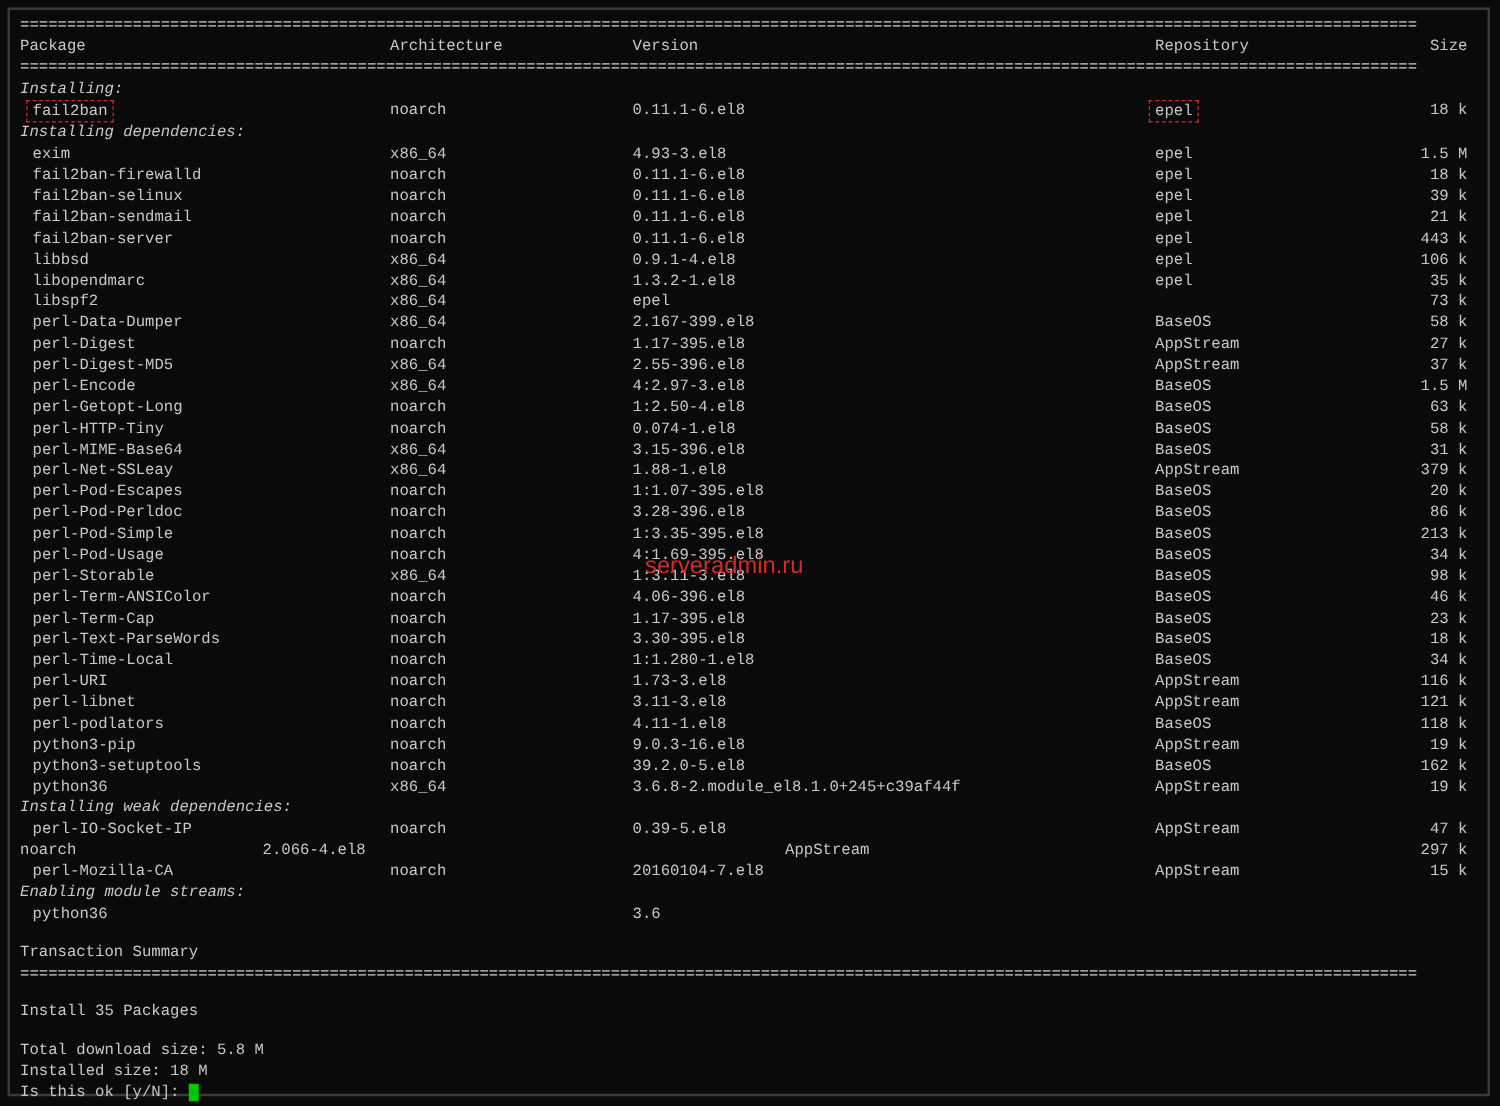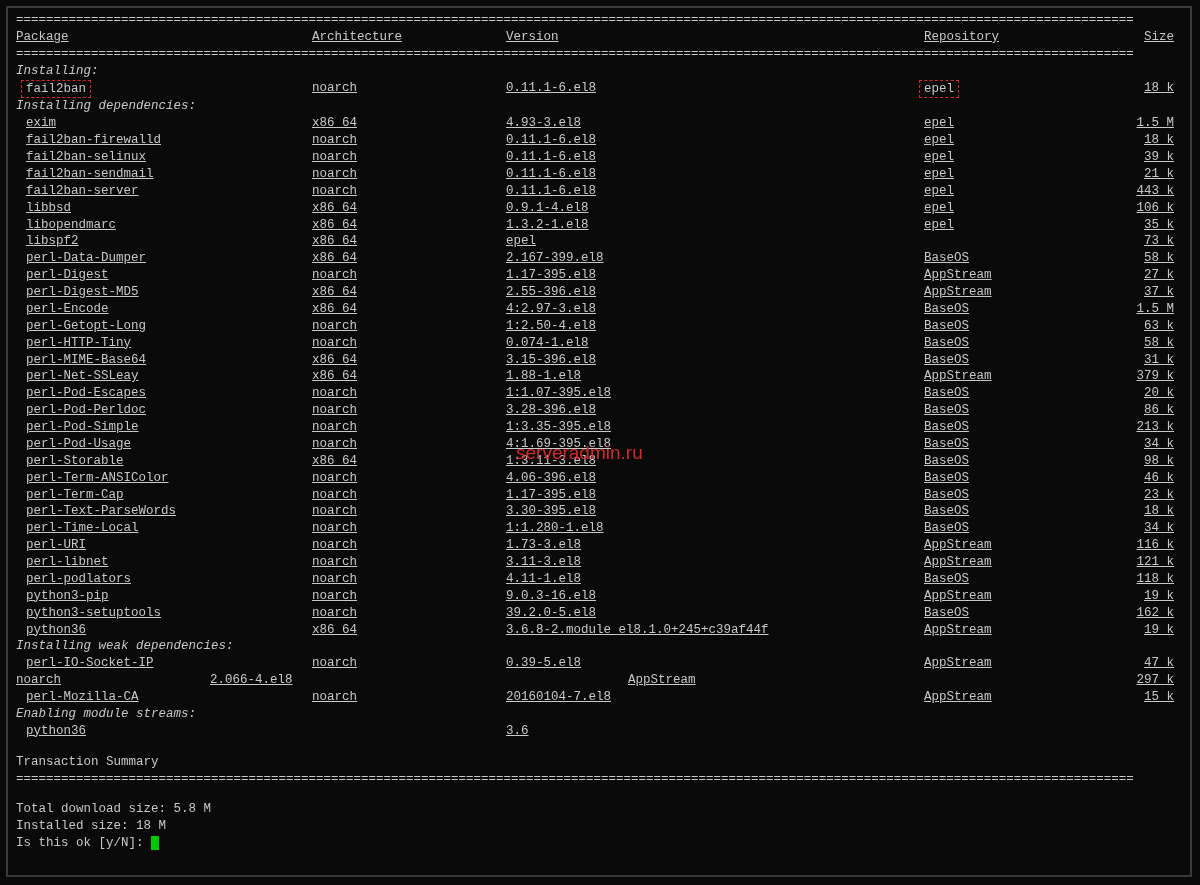--- a/index.html
+++ b/index.html
@@ -20,21 +20,20 @@
   }
   .divider {
     color: #c8c8c8;
     white-space: pre;
     overflow: hidden;
     letter-spacing: 0;
   }
   .header-row, .pkg-row, .section-row {
     display: flex;
     white-space: pre;
-    text-decoration: underline;
   }
   .col-pkg  { width: 296px; padding-left: 10px; }
   .col-arch { width: 194px; }
   .col-ver  { width: 418px; }
   .col-repo { width: 160px; }
   .col-size { flex: 1; text-align: right; padding-right: 8px; }
   .hdr .col-pkg { padding-left: 0; }
   .section { padding-left: 0; font-style: italic; }
   .highlight-box {
     border: 1.5px dashed #d62828;
@@ -130,19 +129,20 @@
     </div>
 
   <div class="section">Enabling module streams:</div>
   <div id="modules-container">
       <div class="pkg-row"><span class="col-pkg">python36</span><span class="col-arch"></span><span class="col-ver">3.6</span><span class="col-repo"></span><span class="col-size"></span></div>
     </div>
 
   <div class="summary-lines">
     <div>Transaction Summary</div>
     <div class="divider">=====================================================================================================================================================</div>
+    <div style="padding-top:14px">Install  35 Packages</div>
     <div style="padding-top:14px">Total download size: 5.8 M</div>
     <div>Installed size: 18 M</div>
     <div><span>Is this ok [y/N]: </span><span class="prompt-cursor"></span></div>
   </div>
 
   <div class="watermark" style="left:508px; top:432px;">serveradmin.ru</div>
 </div>
 
 </body></html>

